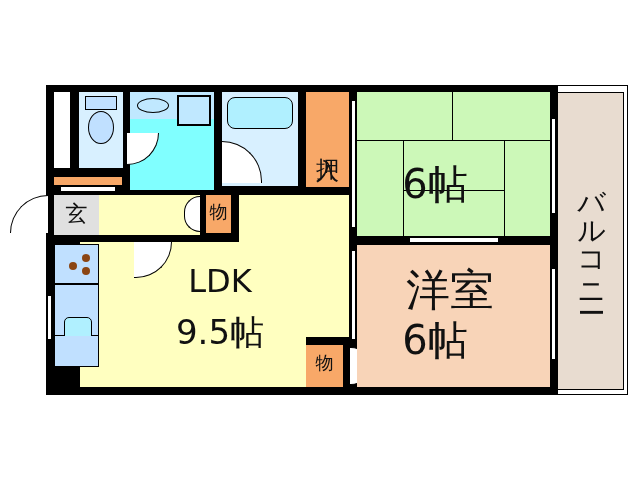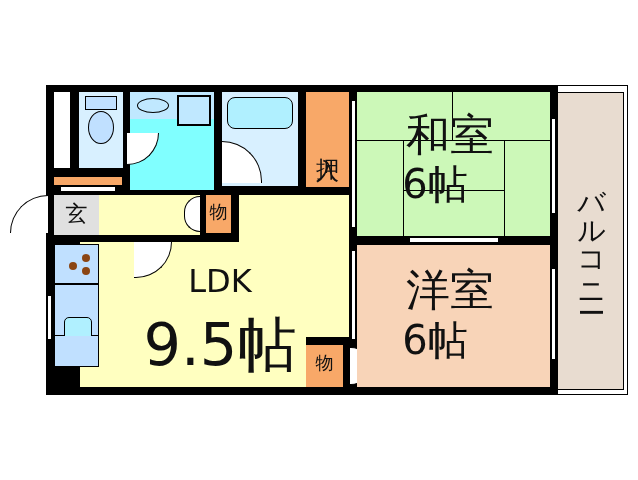--- a/index.html
+++ b/index.html
@@ -53,34 +53,33 @@
   <div class="a" style="left:54px;top:242px;width:26px;height:145px;background:#000;"></div>
   <div class="a" style="left:54px;top:244px;width:45px;height:40px;background:#c0e0ff;border:1px solid #000;"></div>
   <div class="a" style="left:69px;top:262px;width:8px;height:8px;border-radius:50%;background:#8b4513;"></div>
   <div class="a" style="left:82px;top:254px;width:8px;height:8px;border-radius:50%;background:#8b4513;"></div>
   <div class="a" style="left:82px;top:267px;width:8px;height:8px;border-radius:50%;background:#8b4513;"></div>
   <div class="a" style="left:54px;top:284px;width:45px;height:52px;background:#c0e0ff;border:1px solid #000;"></div>
   <div class="a" style="left:64px;top:317px;width:28px;height:35px;background:#b0f0ff;border:1px solid #000;border-radius:5px;"></div>
   <div class="a" style="left:54px;top:336px;width:45px;height:31px;background:#c0e0ff;border:1px solid #000;border-top:none;"></div>
   <div class="a" style="left:134px;top:242px;width:38px;height:36px;border:1px solid #000;border-top:none;border-left:none;border-radius:0 0 38px 0;background:#fff;"></div>
   <div class="lbl" style="left:120px;top:265px;width:200px;font-size:32px;">LDK</div>
-  <div class="lbl" style="left:120px;top:315px;width:200px;font-size:59px;">9.5帖</div>
+  <div class="lbl" style="left:120px;top:315px;width:200px;font-size:34px;">9.5帖</div>
 
   <div class="a" style="left:306px;top:337px;width:43px;height:50px;background:#000;"></div>
   <div class="a" style="left:306px;top:345px;width:37px;height:42px;background:#f8a868;"></div>
   <div class="lbl" style="left:306px;top:354px;width:37px;font-size:18px;">物</div>
   <div class="a" style="left:350px;top:347px;width:20px;height:38px;border:1px solid #000;border-left:none;border-radius:0 20px 20px 0;background:#fff;"></div>
 
   <div class="a" style="left:357px;top:92px;width:193px;height:144px;background:#ccf8b8;"></div>
   <div class="a" style="left:452px;top:92px;width:1px;height:49px;background:#000;"></div>
   <div class="a" style="left:357px;top:140px;width:193px;height:1px;background:#000;"></div>
   <div class="a" style="left:403px;top:140px;width:1px;height:96px;background:#000;"></div>
   <div class="a" style="left:504px;top:140px;width:1px;height:96px;background:#000;"></div>
   <div class="a" style="left:403px;top:190px;width:101px;height:1px;background:#000;"></div>
-  <div class="lbl" style="left:390px;top:113px;width:120px;font-size:44px;">和室</div>
   <div class="lbl" style="left:385px;top:164px;width:100px;font-size:40px;">6帖</div>
   <div class="win" style="left:409px;top:237px;width:90px;height:6px;"></div>
 
   <div class="a" style="left:357px;top:245px;width:193px;height:142px;background:#f8d4b8;"></div>
   <div class="lbl" style="left:390px;top:268px;width:120px;font-size:44px;">洋室</div>
   <div class="lbl" style="left:385px;top:320px;width:100px;font-size:40px;">6帖</div>
 
   <div class="win" style="left:351px;top:100px;width:5px;height:128px;"></div>
   <div class="win" style="left:351px;top:250px;width:5px;height:90px;"></div>
   <div class="win" style="left:551px;top:118px;width:5px;height:96px;"></div>

